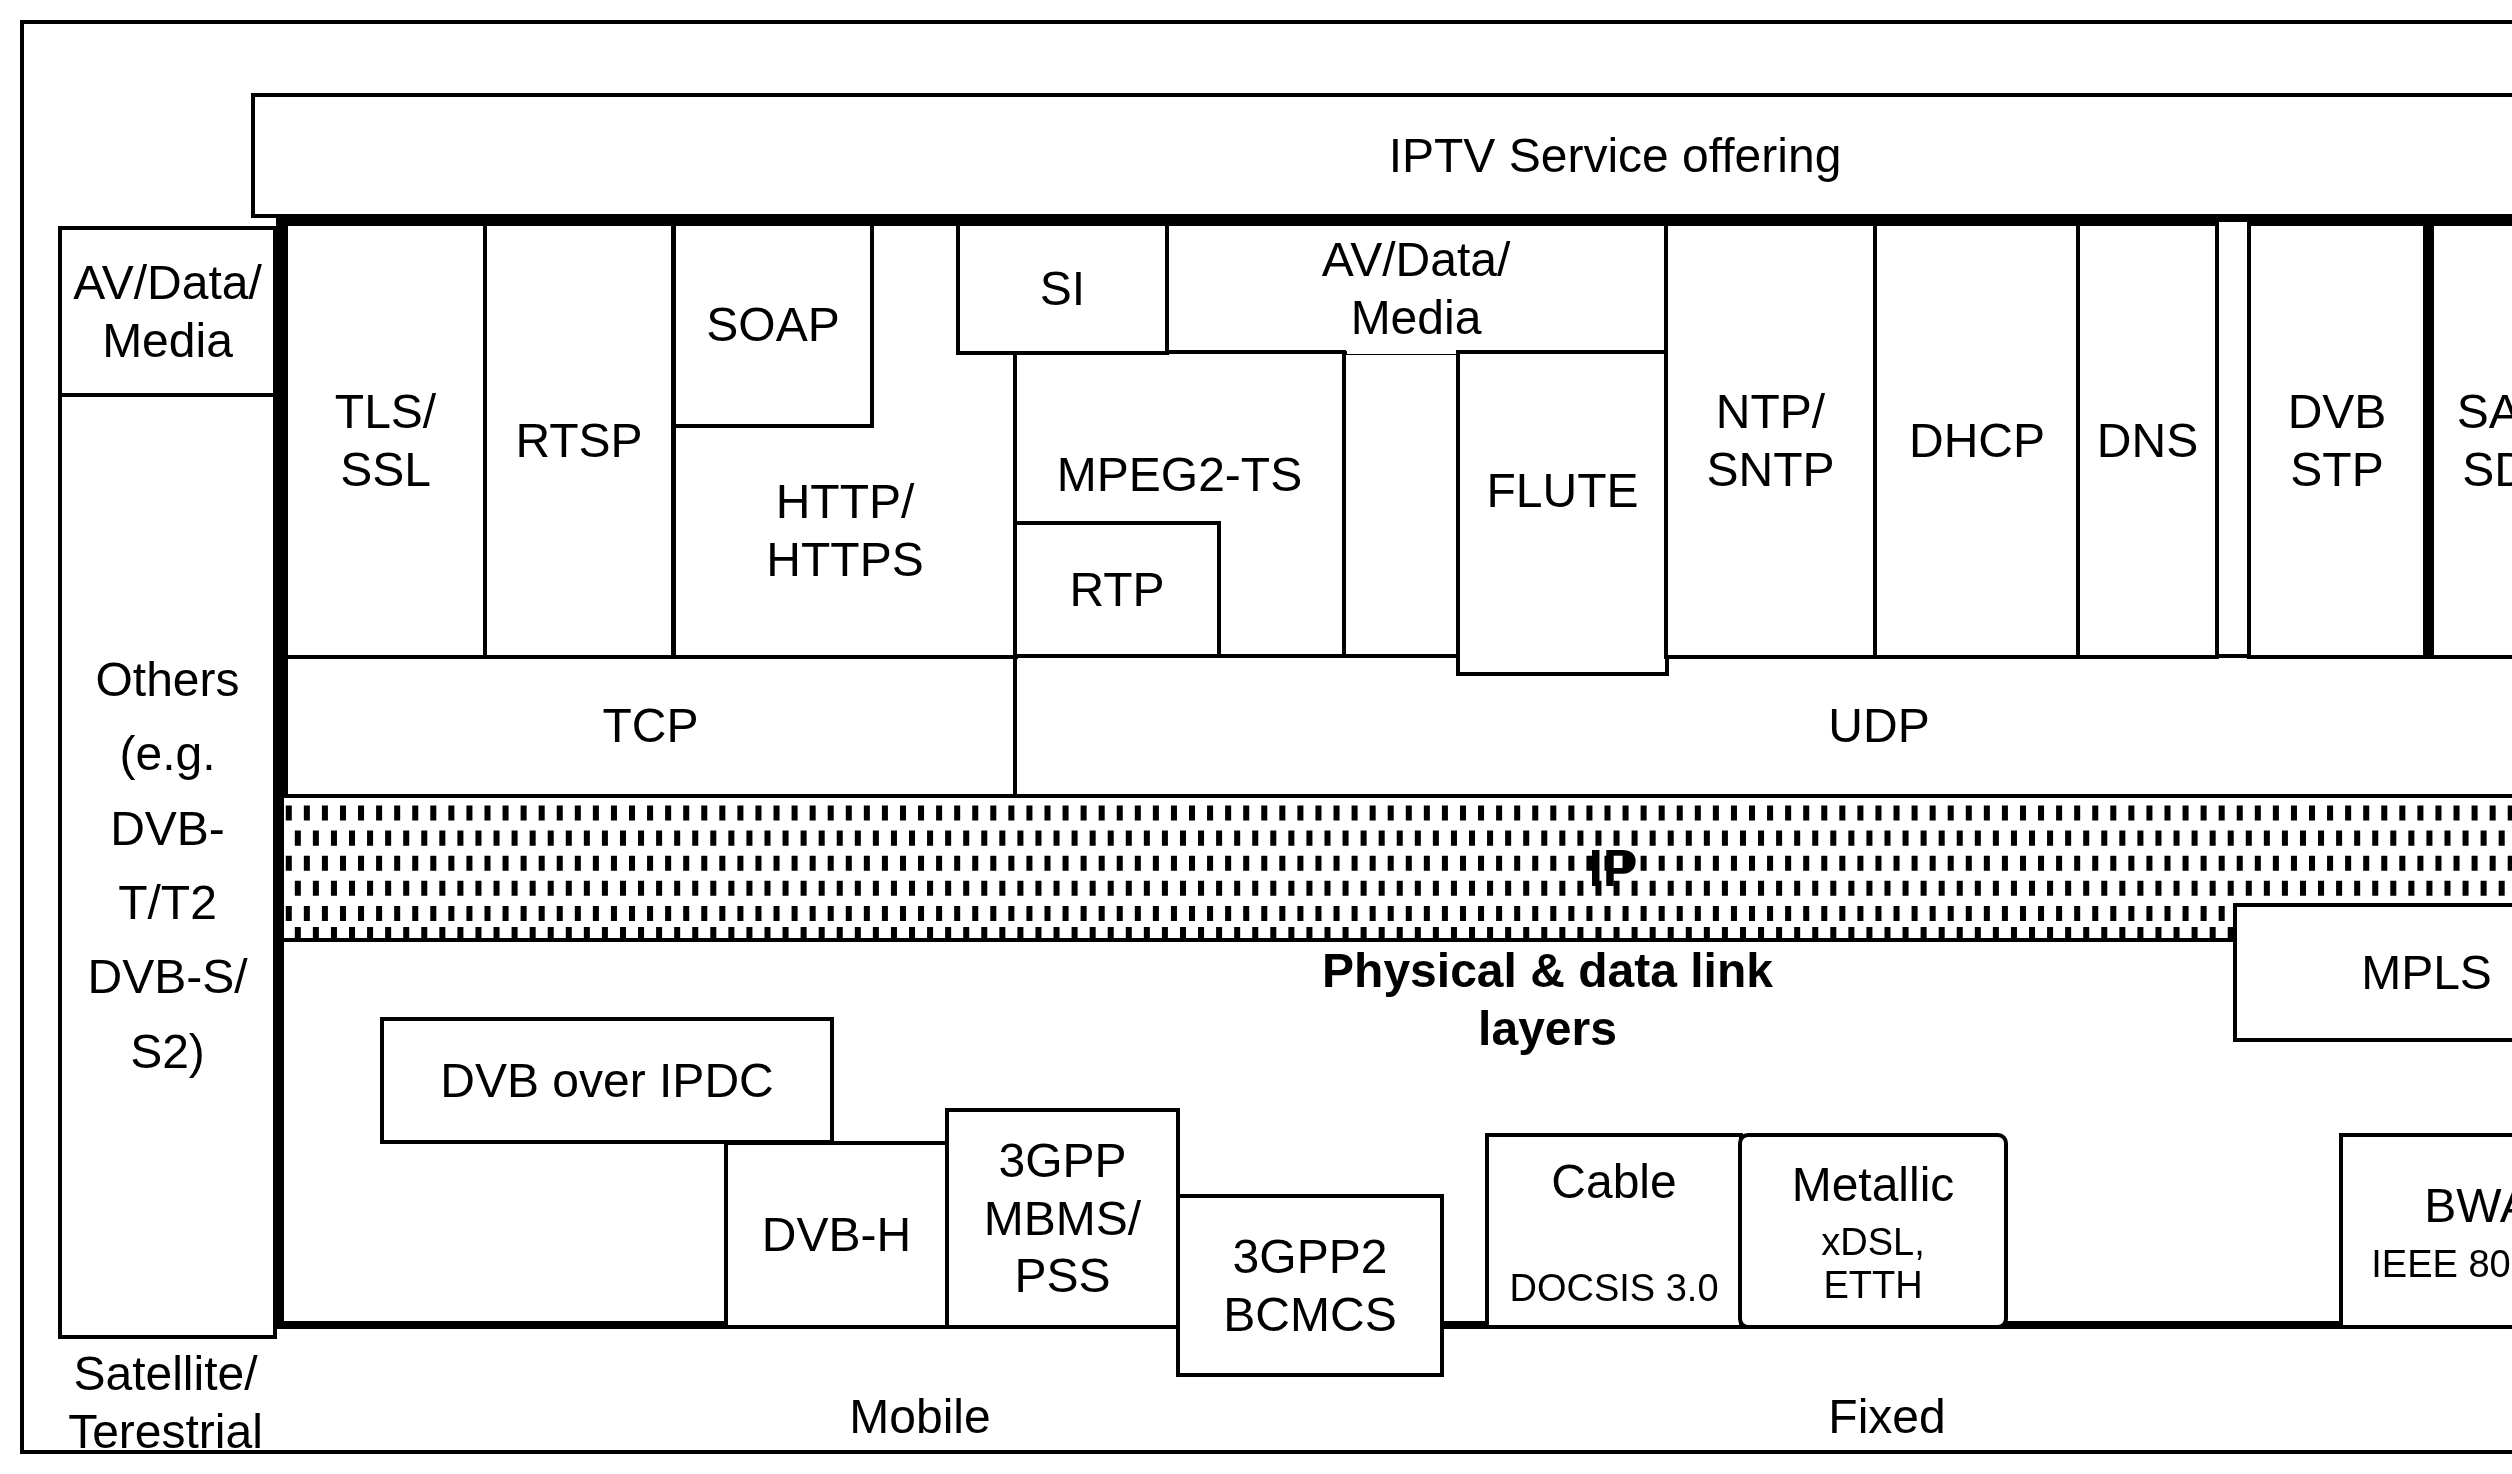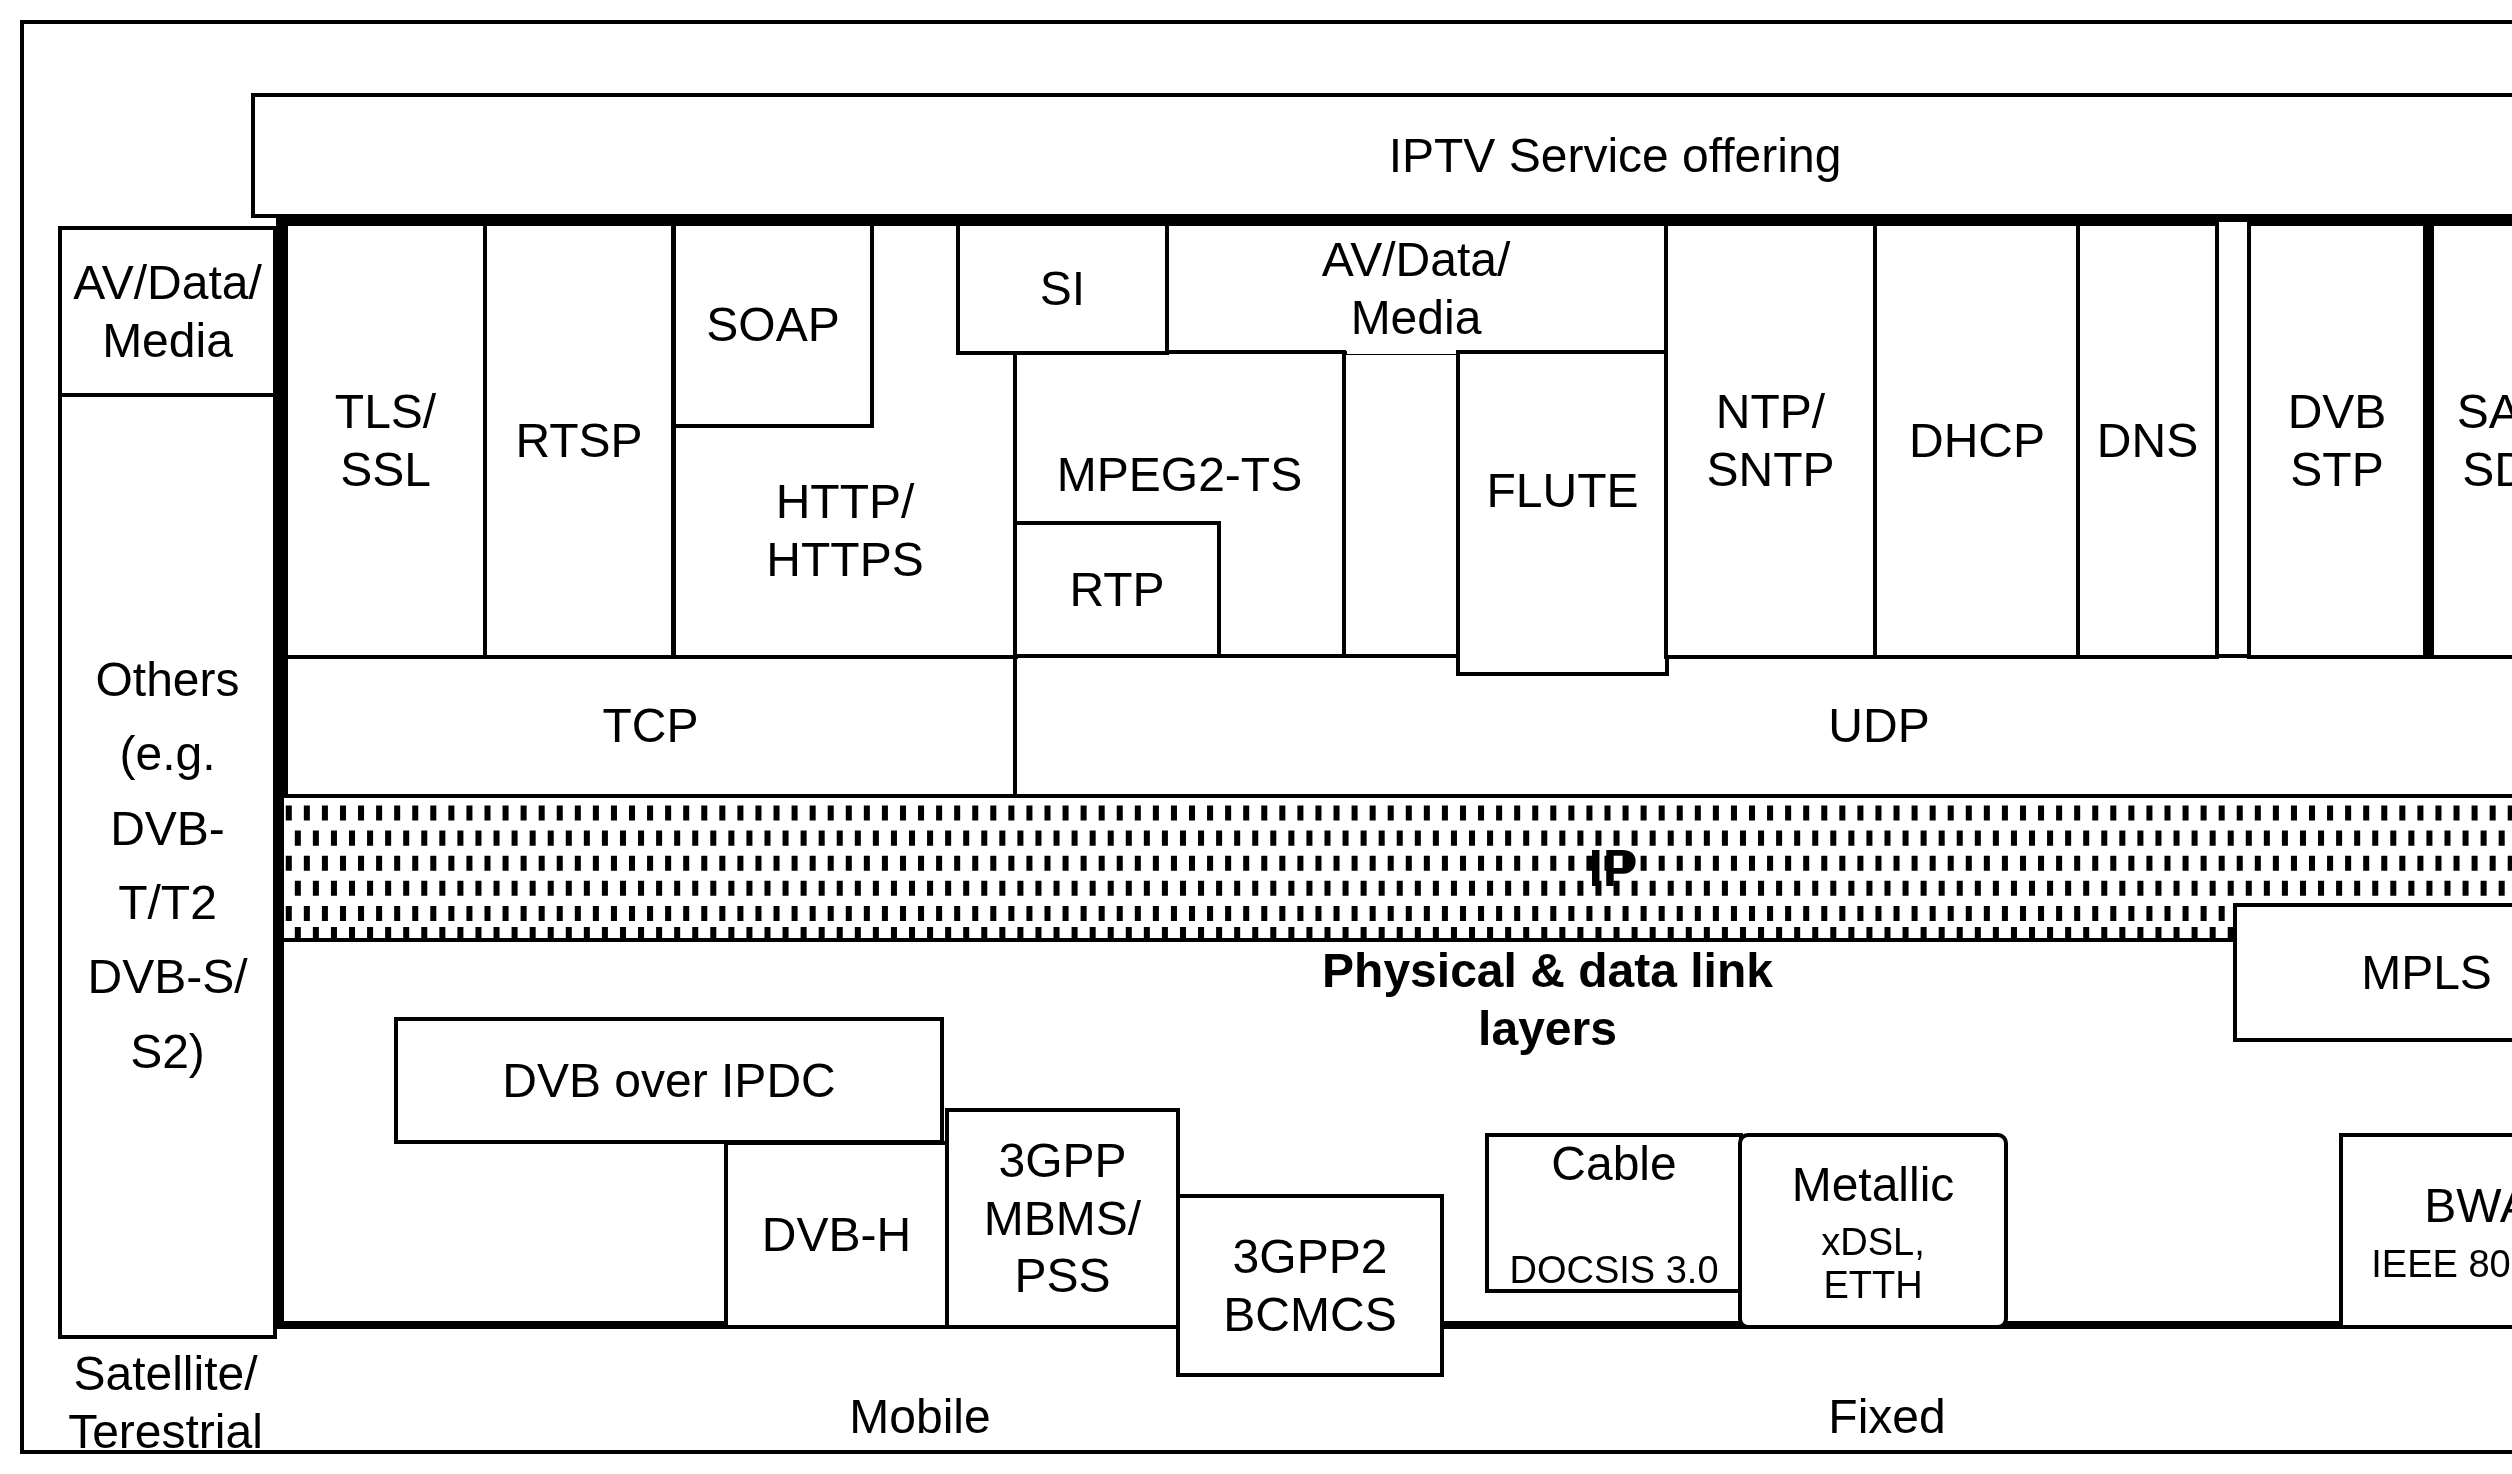--- a/index.html
+++ b/index.html
@@ -97,36 +97,36 @@
   </div>
   <div class="box" style="left:2427px;top:222px;width:166px;height:437px;z-index:3;border-left-width:7px;">
     <span>SAP/
 SDP</span>
   </div>
 
   <div class="box" style="left:2233px;top:903px;width:387px;height:139px;z-index:6;">
     <span>MPLS</span>
   </div>
 
-  <div class="box" style="left:394px;top:1017px;width:550px;height:127px;z-index:3;">
+  <div class="box" style="left:380px;top:1017px;width:454px;height:127px;z-index:3;">
     <span>DVB over IPDC</span>
   </div>
   <div class="box" style="left:724px;top:1141px;width:225px;height:188px;z-index:3;">
     <span>DVB-H</span>
   </div>
   <div class="box" style="left:945px;top:1108px;width:235px;height:221px;z-index:4;">
     <span>3GPP
 MBMS/
 PSS</span>
   </div>
   <div class="box" style="left:1176px;top:1146px;width:268px;height:183px;z-index:3;margin-top:48px;">
     <span>3GPP2
 BCMCS</span>
   </div>
-  <div class="box" style="left:1485px;top:1133px;width:258px;height:160px;z-index:3;gap:48px;">
+  <div class="box" style="left:1485px;top:1133px;width:258px;height:196px;z-index:3;gap:48px;">
     <span>Cable</span>
     <span class="sub">DOCSIS 3.0</span>
   </div>
   <div class="box" style="left:1738px;top:1133px;width:270px;height:196px;z-index:3;border-radius:10px;">
     <span>Metallic</span>
     <span class="sub">xDSL,
 ETTH</span>
   </div>
   <div class="box" style="left:2339px;top:1133px;width:278px;height:196px;z-index:3;">
     <span>BWA</span>

